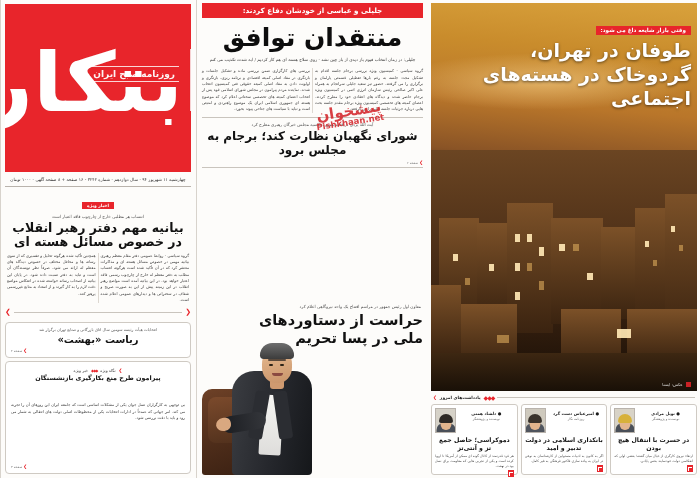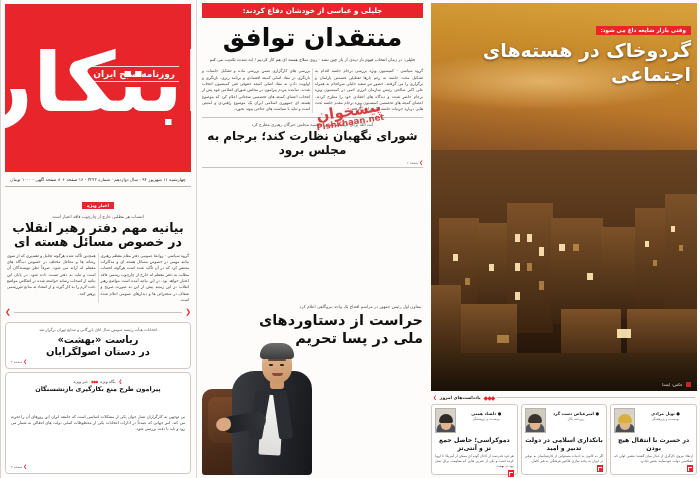--- a/index.html
+++ b/index.html
@@ -300,21 +300,20 @@
     <div class="divider-arrows">
       <span class="arw">❮</span>
       <span class="ln"></span>
       <span class="arw">❯</span>
     </div>
 
     <div class="card">
       <div class="card-sub fa">انتخابات هیأت رئیسه سومین سال اتاق بازرگانی و صنایع تهران برگزار شد</div>
       <div class="card-hl hl fa">
         <div>ریاست «بهشت»</div>
-        <div>در دستان اصولگرایان</div>
       </div>
       <div class="page-ref fa">
         <span class="pg-arrow">❯</span>
         <span>صفحه ۴</span>
       </div>
     </div>
 
     <div class="card" style="flex:1; display:flex; flex-direction:column">
       <div class="mini-label fa">
         <span class="pg-arrow">❯</span>
@@ -428,20 +427,21 @@
         <div class="win dim" style="left:34px;bottom:44%; width:5px; height:7px;"></div>
         <div class="win" style="left:58px;  bottom:50%; width:5px; height:7px;"></div>
         <div class="win" style="left:186px; bottom:22%; width:14px; height:9px;"></div>
         <div class="win dim" style="left:66px;bottom:20%; width:12px; height:8px;"></div>
         <div class="road"></div>
       </div>
 
       <div class="headline-over">
         <span class="left-kicker fa">وقتی بازار شایعه داغ می شود:</span>
         <div class="left-hl fa">
+          <div>طوفان در تهران،</div>
           <div>گردوخاک در هسته‌های اجتماعی</div>
         </div>
       </div>
 
       <div class="photo-credit fa">
         <span class="sq"></span>
         <span>عکس: ایسنا</span>
       </div>
     </div>
 

